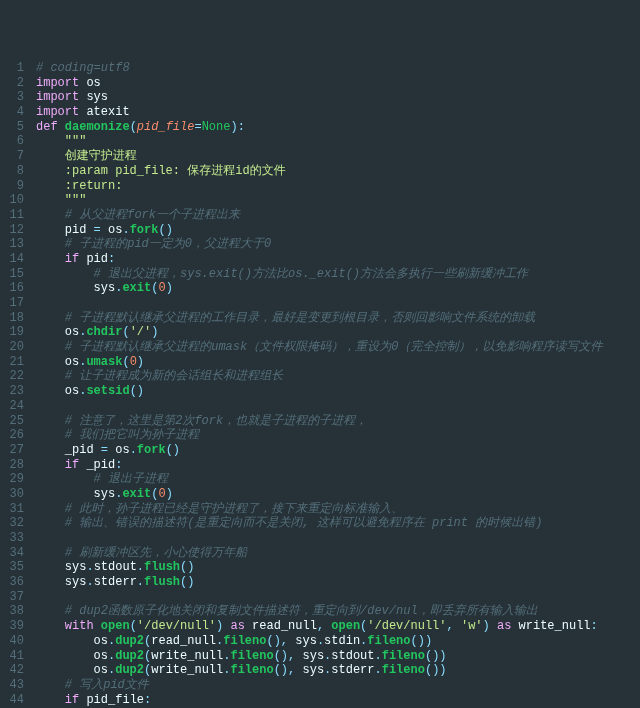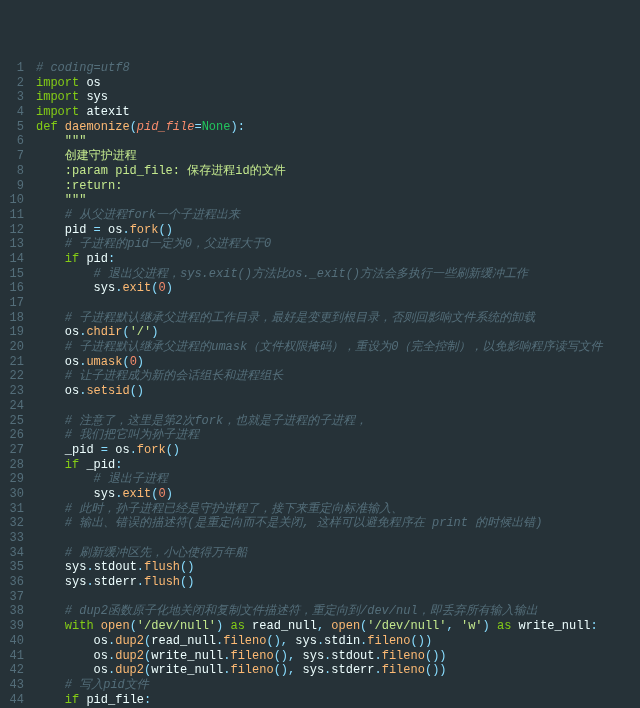--- a/index.html
+++ b/index.html
@@ -28,23 +28,23 @@
     background: #263238;
     flex-shrink: 0;
   }
   .gutter .num { display: block; height: 14.7px; }
   .code {
     flex: 1;
     padding-top: 2px;
     padding-left: 4px;
   }
   .line { display: block; height: 14.7px; }
-  .c-kw { color: #84cc16; }          
+  .c-kw { color: #f0abfc; }          
   .c-kw2 { color: #22c55e; }         
-  .c-fn { color: #fdba74; }          
+  .c-fn { color: #22c55e; font-weight: bold; }          
   .c-str { color: #C3E88D; }         
   .c-com { color: #546E7A; font-style: italic; text-align: right; } 
   .c-num { color: #F78C6C; }         
   .c-op { color: #89DDFF; }          
   .c-var { color: #EEFFFF; }         
   .c-param { color: #F78C6C; font-style: italic; }        
 </style>
 </head>
 <body>
 

